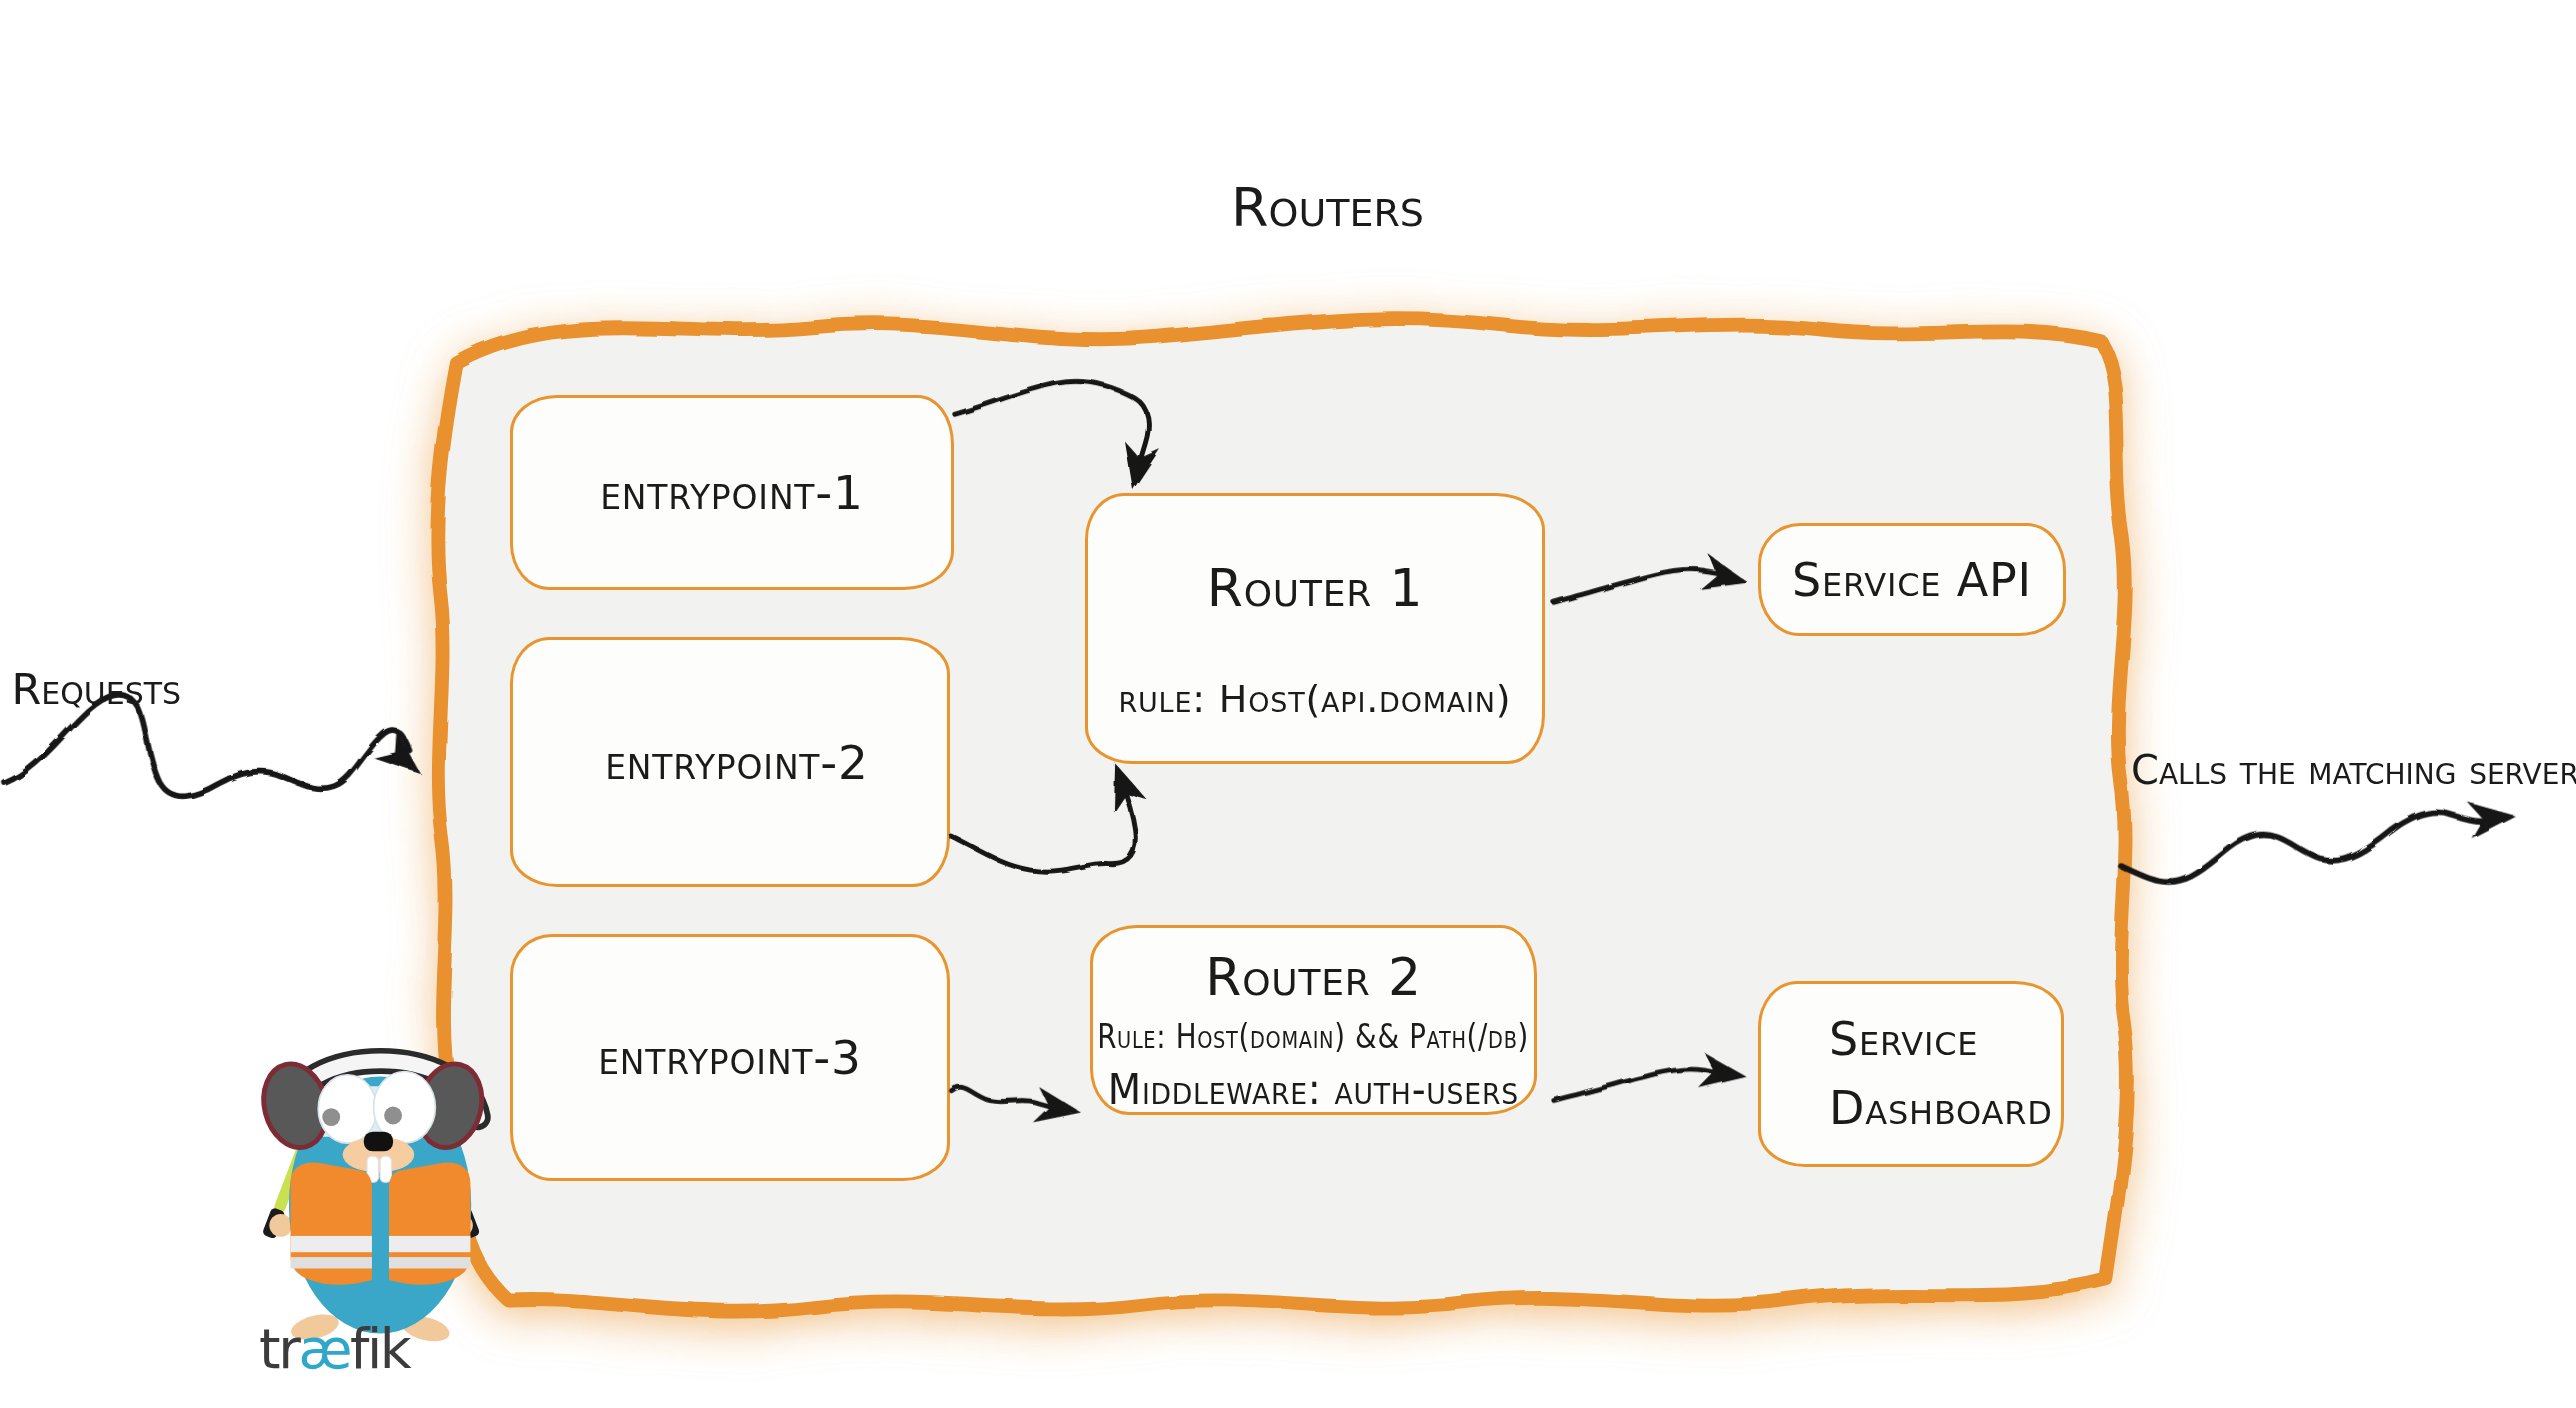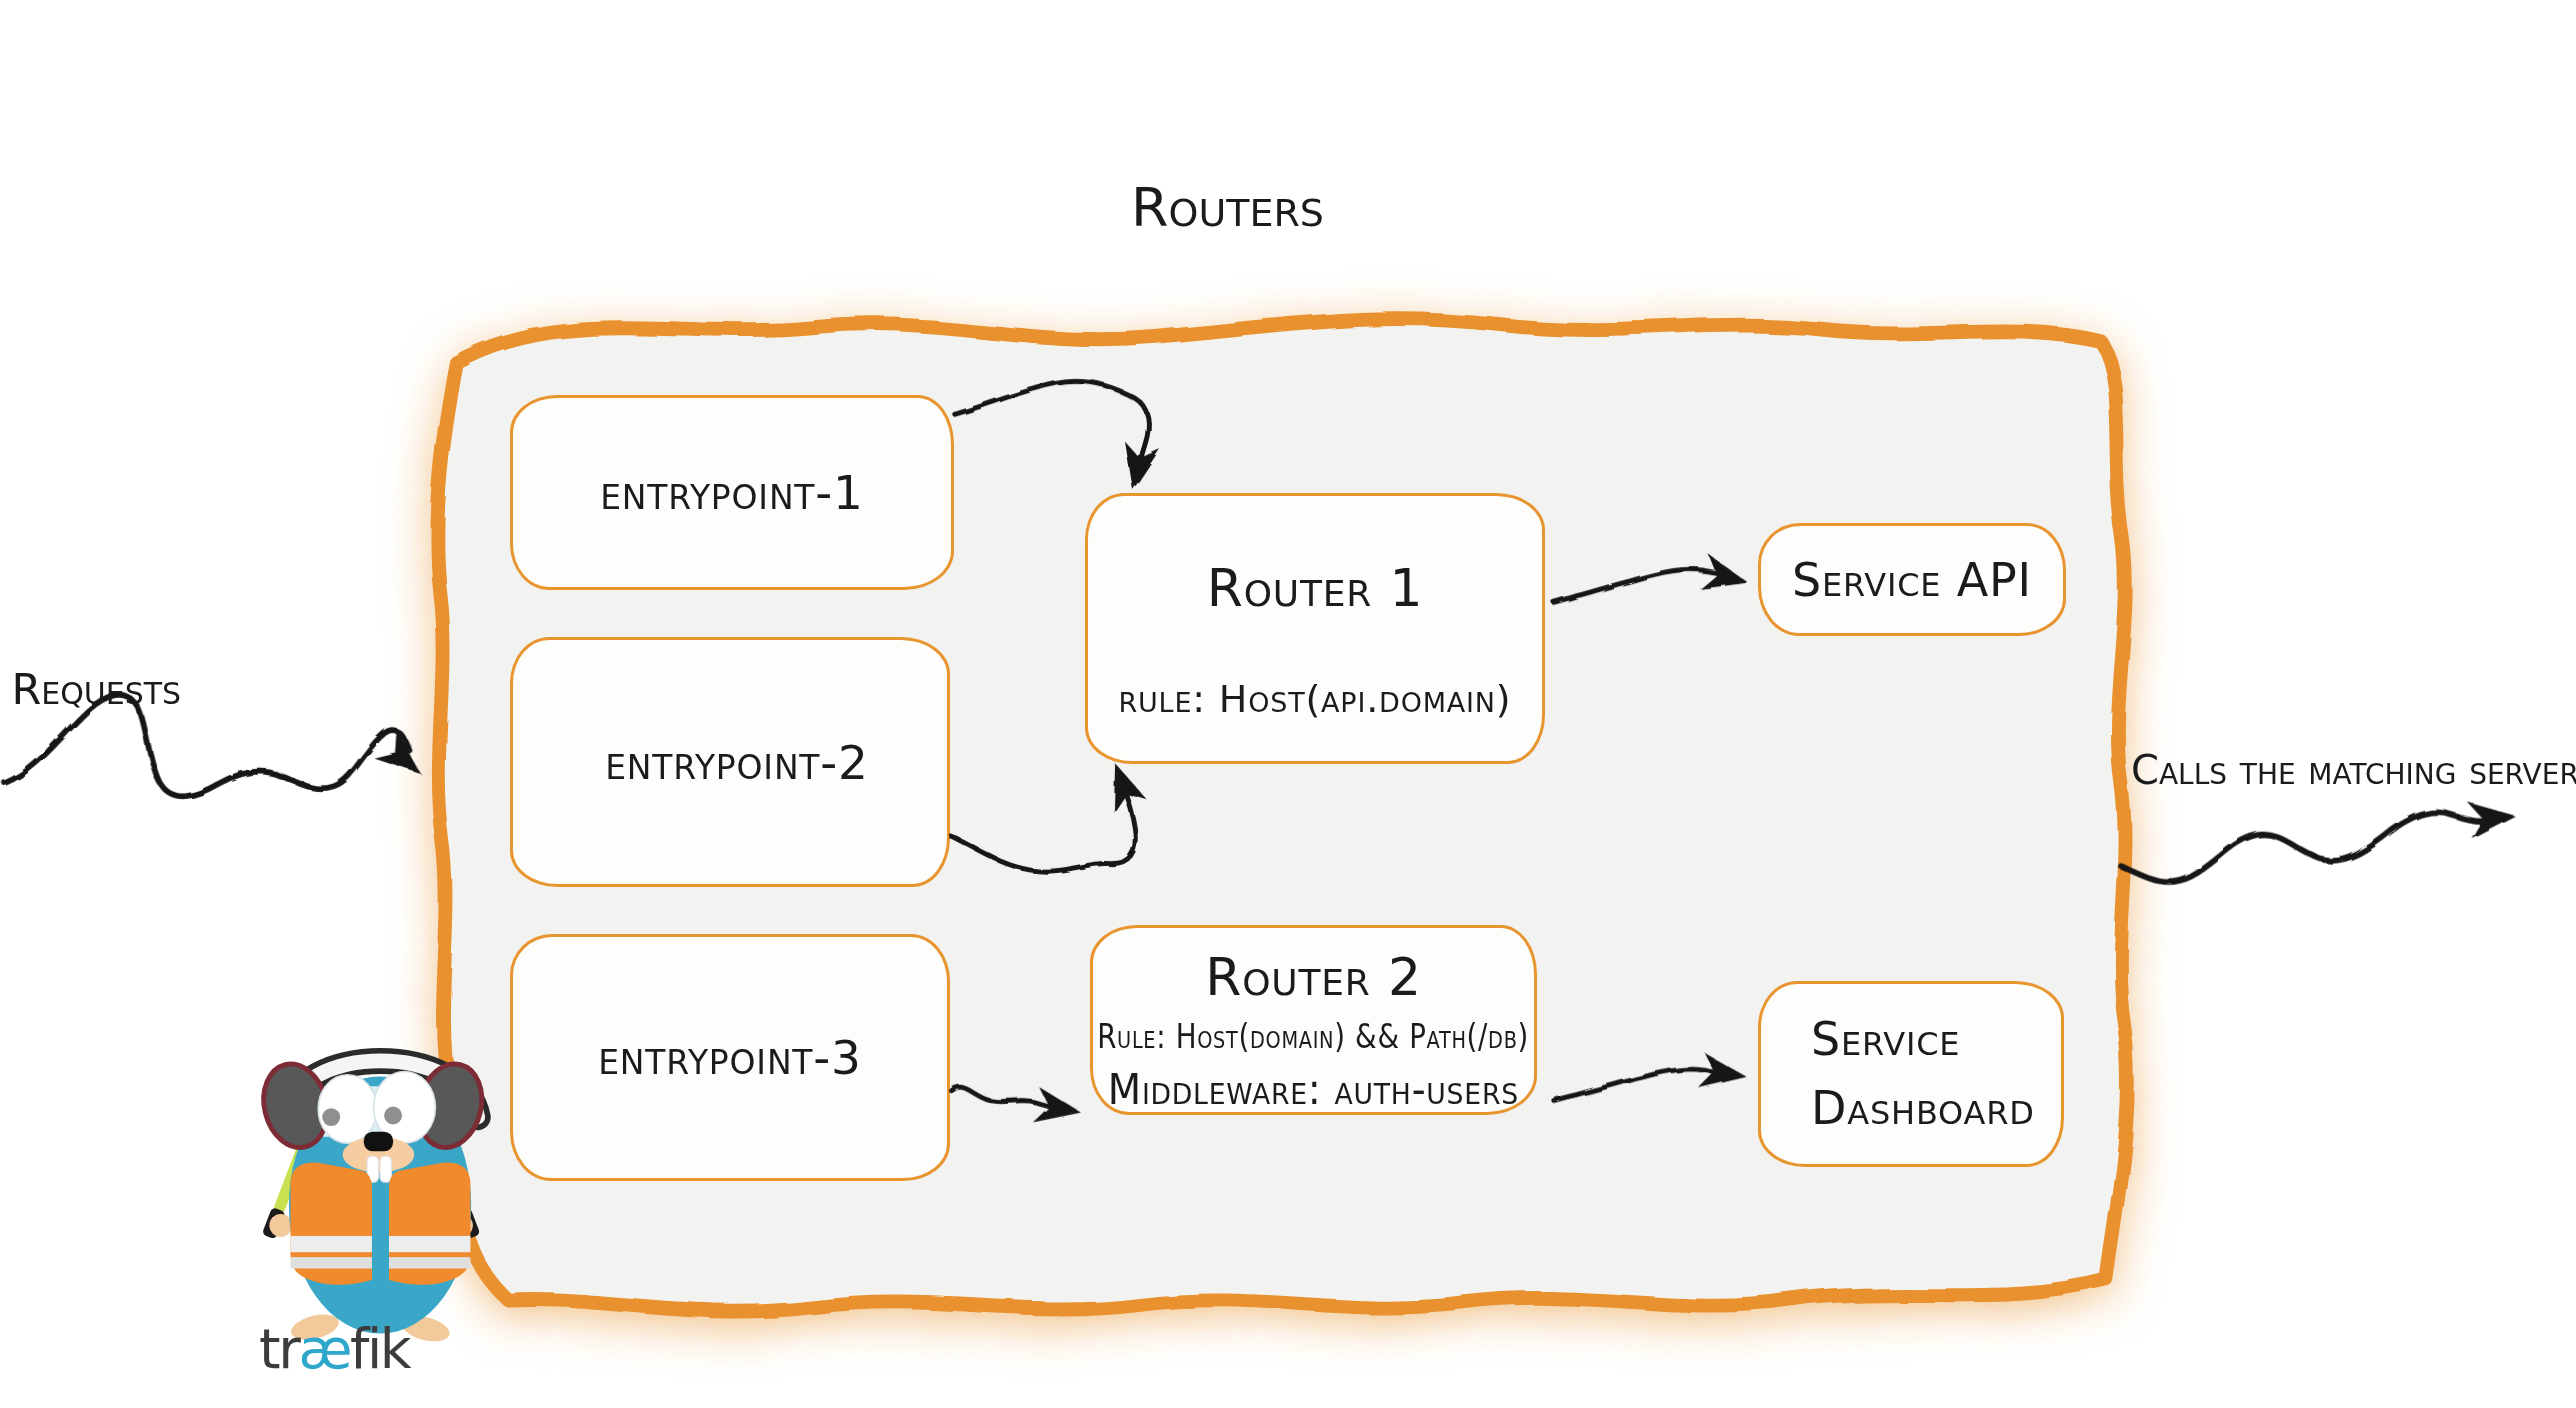--- a/index.html
+++ b/index.html
@@ -18,24 +18,24 @@
   .r1{border-radius:47px 36px 50px 39px / 37px 49px 39px 46px;}
   .r2{border-radius:39px 49px 37px 47px / 46px 37px 49px 36px;}
   .r3{border-radius:42px 39px 47px 41px / 41px 47px 37px 49px;}
   .ep-label{font-size:47px;font-weight:500;}
   .router-title{font-size:52px;font-weight:500;margin-top:21px;}
   .router-rule{font-size:38px;font-weight:500;}
   .router-rule-sm{font-size:33px;font-weight:500;transform:scaleX(0.84);white-space:nowrap;}
   .router-mw{font-size:42px;font-weight:500;transform:scaleX(0.92);white-space:nowrap;}
   .svc-label{font-size:46px;font-weight:500;}
   .label{position:absolute;font-variant:small-caps;font-weight:500;white-space:nowrap;}
-  .title{left:1131px;top:176px;width:293px;text-align:left;font-size:54px;}
+  .title{left:1131px;top:176px;width:293px;text-align:right;font-size:54px;}
   .requests{left:11.4px;top:664px;font-size:43px;}
   .calls{left:2131px;top:747px;font-size:40px;}
-  .svc-dash{align-items:flex-start;padding-left:50px;line-height:1.5;}
+  .svc-dash{align-items:flex-start;padding-left:68px;line-height:1.5;}
   .wordmark{
     position:absolute;left:259px;top:1317px;font-size:55px;font-weight:500;
     letter-spacing:-2.4px;color:#3c3c3c;font-variant:normal;
   }
   .wordmark .ae{color:#2ea7ca;}
 </style>
 </head>
 <body>
 
 <div class="canvas">

